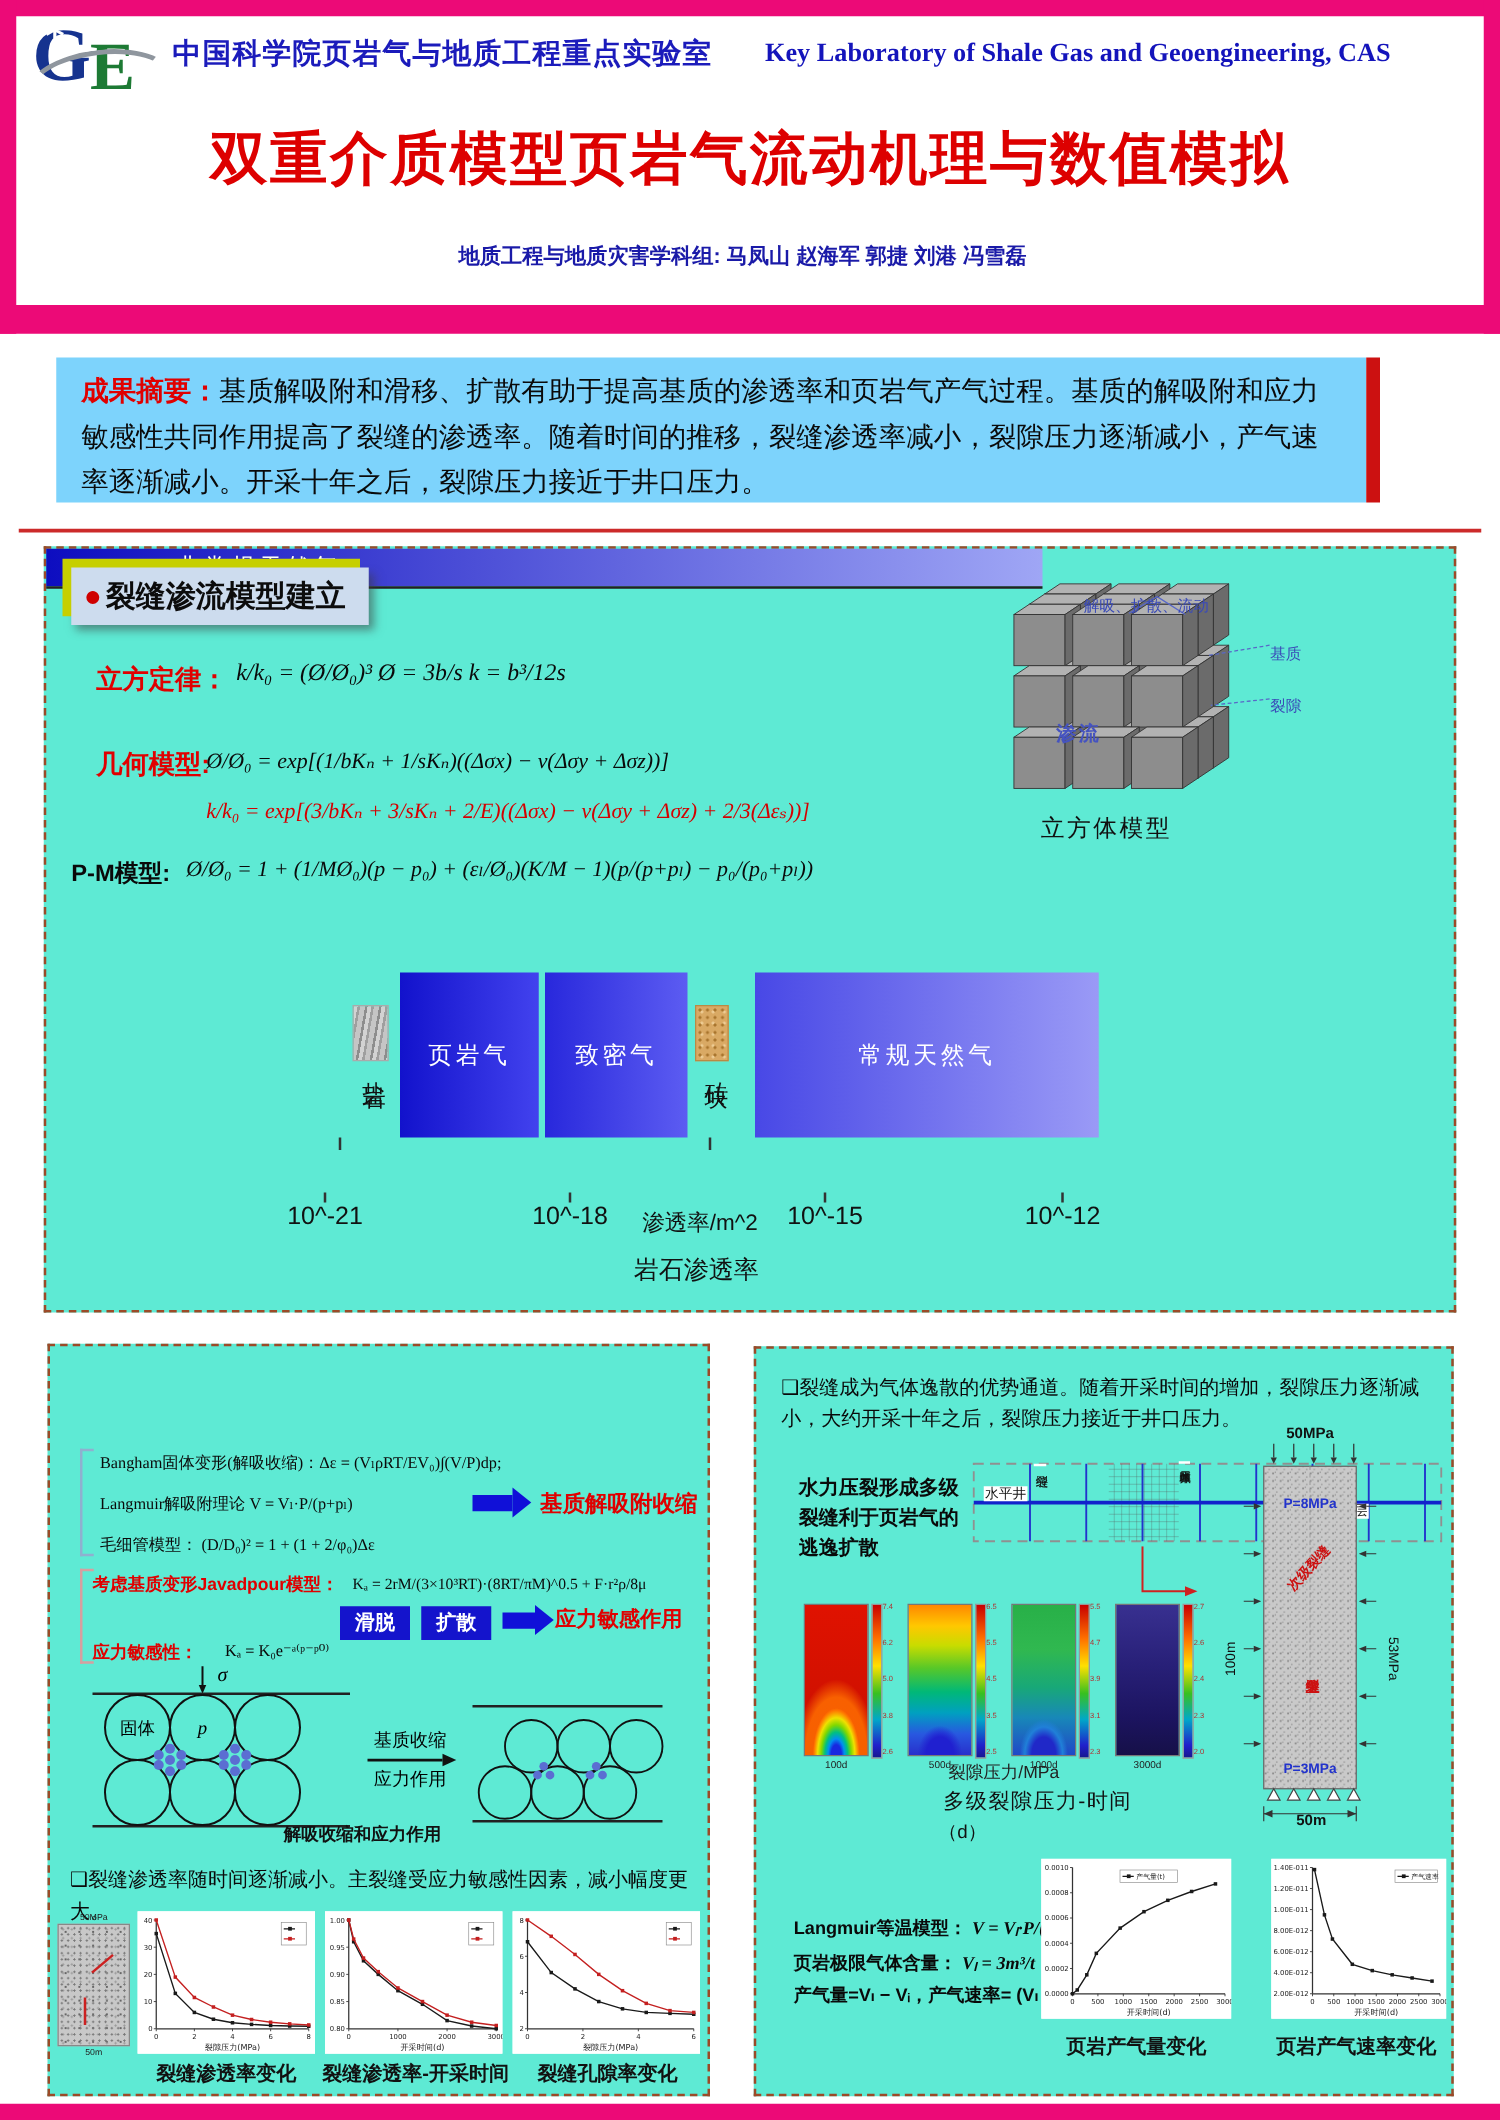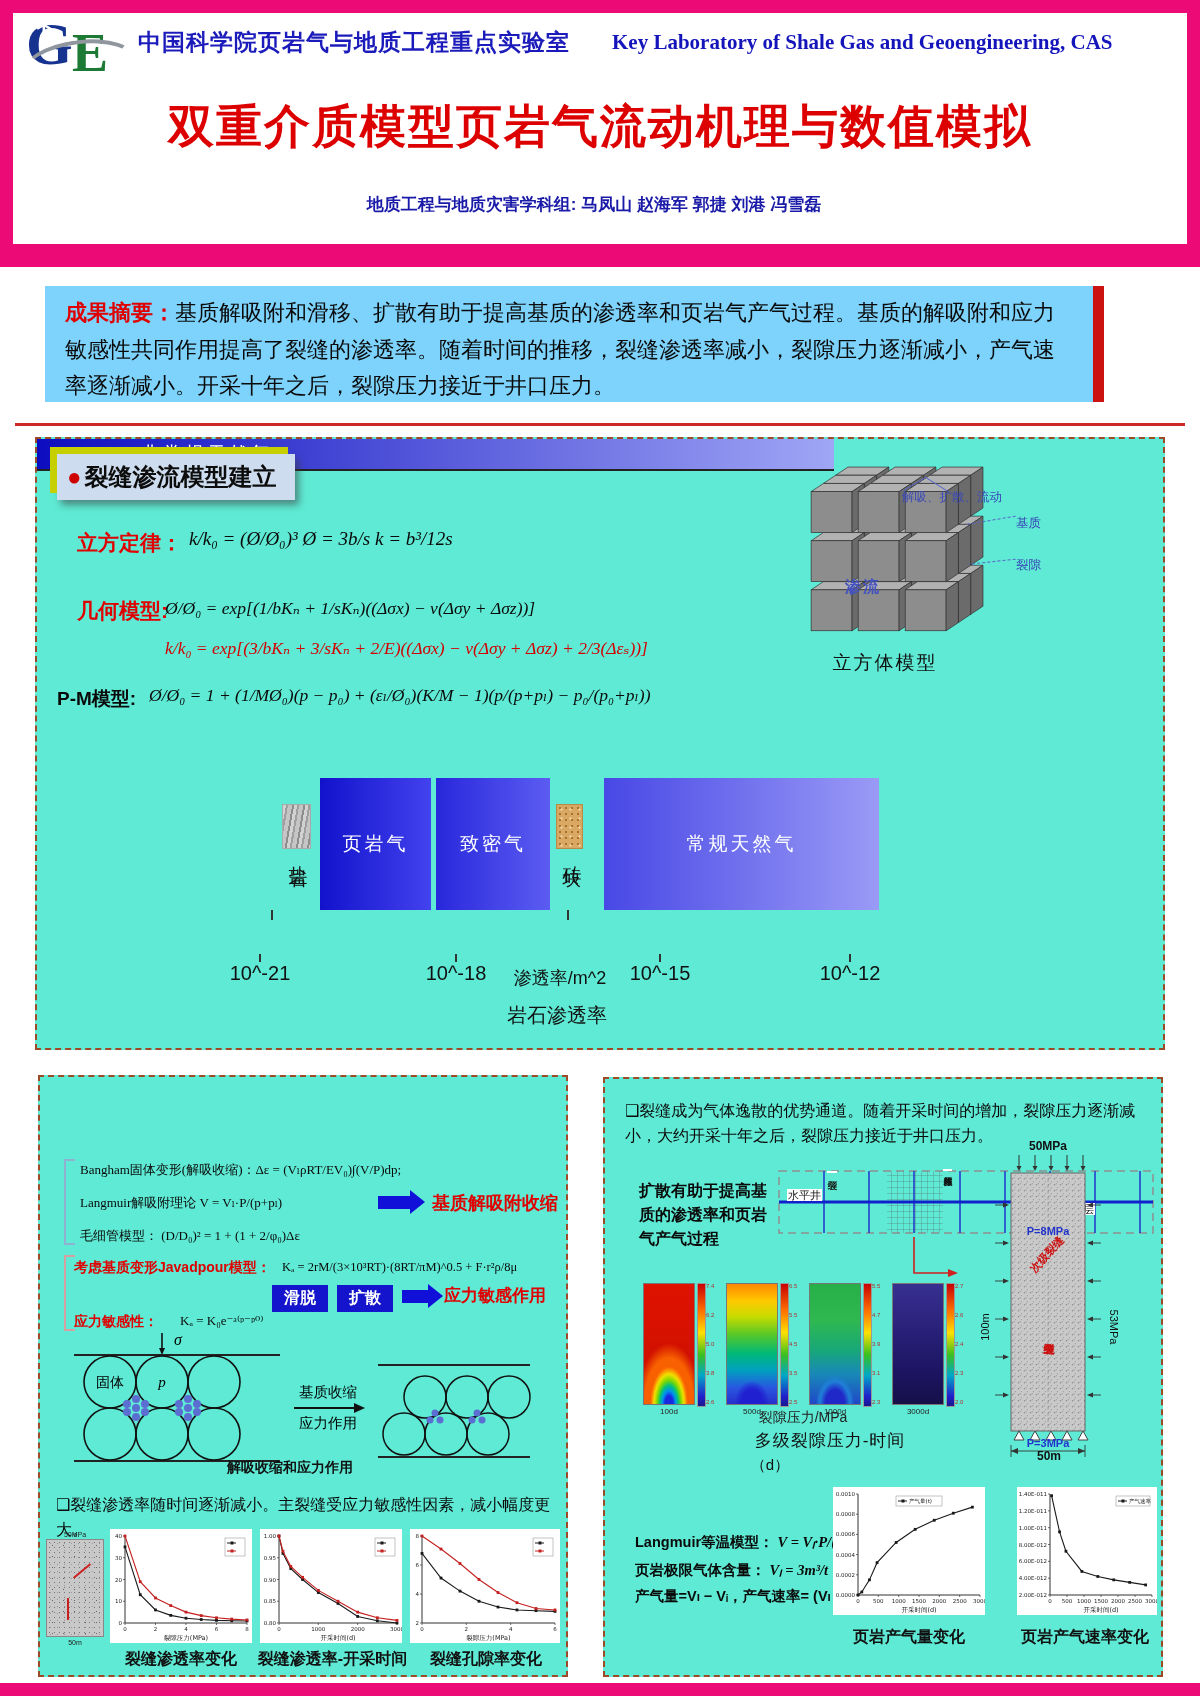--- a/index.html
+++ b/index.html
@@ -109,21 +109,21 @@
   .cbarv{position:absolute;left:54px;top:0;width:7px;height:122px;border:.5px solid #999;
     background:linear-gradient(180deg,#c80000,#ff7000 22%,#ffe000 40%,#38c020 58%,#00a8c8 75%,#2020cc 92%,#181890);}
   .cticks{position:absolute;left:63px;top:0;height:122px;display:flex;flex-direction:column;justify-content:space-between;
     font-size:6px;color:#b03030;line-height:1;}
   .ctime{position:absolute;left:0;top:124px;width:52px;text-align:center;font-size:8px;color:#222;}
   #contour-xlabel{position:absolute;left:100px;top:126px;width:120px;text-align:center;font-size:14px;color:#222;}
   #contour-caption{position:absolute;left:115px;top:350px;width:220px;text-align:center;font-size:17px;color:#111;letter-spacing:1px;}
   #contour-subcap{position:absolute;left:130px;top:377px;width:70px;text-align:center;font-size:15px;color:#111;}
   #modelsvg{position:absolute;left:382px;top:56px;width:122px;height:334px;}
   .m-lbl{position:absolute;font-size:11px;white-space:nowrap;}
-  .m-blue{color:#2233cc;font-weight:bold;margin-top:28px;}
+  .m-blue{color:#2233cc;font-weight:bold;}
   .m-red{color:#cc1111;font-weight:bold;}
   .lg-line{position:absolute;font-size:14.5px;font-weight:bold;color:#0a0a0a;white-space:nowrap;}
   .lg-f{font-family:"Liberation Serif",serif;font-style:italic;font-weight:bold;}
   .note-block{position:absolute;font-size:16px;font-weight:bold;color:#0a0a0a;line-height:1.5;}
 </style>
 </head>
 <body>
 
 <div class="poster">
 
@@ -240,21 +240,21 @@
         <polygon points="46,122 58,114 58,154 46,162" fill="#6b6b6b" stroke="#333" stroke-width="0.7"></polygon>
         <polygon points="52,122 64,114 104,114 92,122" fill="#b2b2b2" stroke="#333" stroke-width="0.7"></polygon>
         <rect x="52" y="122" width="40" height="40" fill="#8d8d8d" stroke="#333" stroke-width="0.7"></rect>
         <polygon points="92,122 104,114 104,154 92,162" fill="#6b6b6b" stroke="#333" stroke-width="0.7"></polygon>
         <polygon points="98,122 110,114 150,114 138,122" fill="#b2b2b2" stroke="#333" stroke-width="0.7"></polygon>
         <rect x="98" y="122" width="40" height="40" fill="#8d8d8d" stroke="#333" stroke-width="0.7"></rect>
         <polygon points="138,122 150,114 150,154 138,162" fill="#6b6b6b" stroke="#333" stroke-width="0.7"></polygon>
         <path d="M206,50 L158,58 M206,92 L160,97" stroke="#5868c8" stroke-width="1" stroke-dasharray="3,2" fill="none"></path>
         <path d="M118,12 L96,25 M118,12 L140,26" stroke="#5868c8" stroke-width="1" fill="none"></path>
       </svg>
-    <div class="cube-lbl" style="left:830px;top:38px;width:170px;text-align:center;margin-top:12px;">解吸、扩散、流动</div>
+    <div class="cube-lbl" style="left:830px;top:38px;width:170px;">解吸、扩散、流动</div>
     <div class="cube-lbl" style="left:979px;top:76px;">基质</div>
     <div class="cube-lbl" style="left:979px;top:118px;">裂隙</div>
     <div id="lbl-flow">渗流</div>
     <div id="cube-caption">立方体模型</div>
 
     <div id="salt-img" class="abs"></div>
     <div class="vtext" style="left:248px;top:411px;">盐岩</div>
     <div class="permbox" id="box-shale">页岩气</div>
     <div class="permbox" id="box-tight">致密气</div>
     <div id="brick-img" class="abs"></div>
@@ -503,21 +503,21 @@
           <line x1="125" y1="22" x2="134" y2="22" stroke="#c42020"></line>
           <rect x="128.5" y="20.5" width="3" height="3" fill="#c42020"></rect>
         </svg></div>
     <div class="chart-caption" style="left:70px;top:572px;width:142px;">裂缝渗透率变化</div>
     <div class="chart-caption" style="left:215px;top:572px;width:155px;">裂缝渗透率-开采时间</div>
     <div class="chart-caption" style="left:372px;top:572px;width:148px;">裂缝孔隙率变化</div>
   </div>
 
   <div class="panel" id="panel3">
     <div class="bullet-para" style="left:20px;top:20px;width:522px;">❑裂缝成为气体逸散的优势通道。随着开采时间的增加，裂隙压力逐渐减小，大约开采十年之后，裂隙压力接近于井口压力。</div>
-    <div class="note-block" style="left:34px;top:100px;width:142px;">扩散有助于提高基质的渗透率和页岩气产气过程</div>
+    <div class="note-block" style="left:34px;top:100px;width:142px;">水力压裂形成多级裂缝利于页岩气的逃逸扩散</div>
 
     <svg id="wellsvg" viewBox="0 0 380 78">
       <defs>
         <pattern id="grid" width="6" height="6" patternUnits="userSpaceOnUse">
           <path d="M6,0 H0 V6" fill="none" stroke="#555" stroke-width="0.5"></path>
         </pattern>
       </defs>
       <rect x="2" y="8" width="374" height="62" fill="none" stroke="#909090" stroke-width="1.5" stroke-dasharray="8,5"></rect>
       <rect x="110" y="8" width="56" height="62" fill="url(#grid)"></rect>
       <g stroke="#2233cc" stroke-width="1.5">

